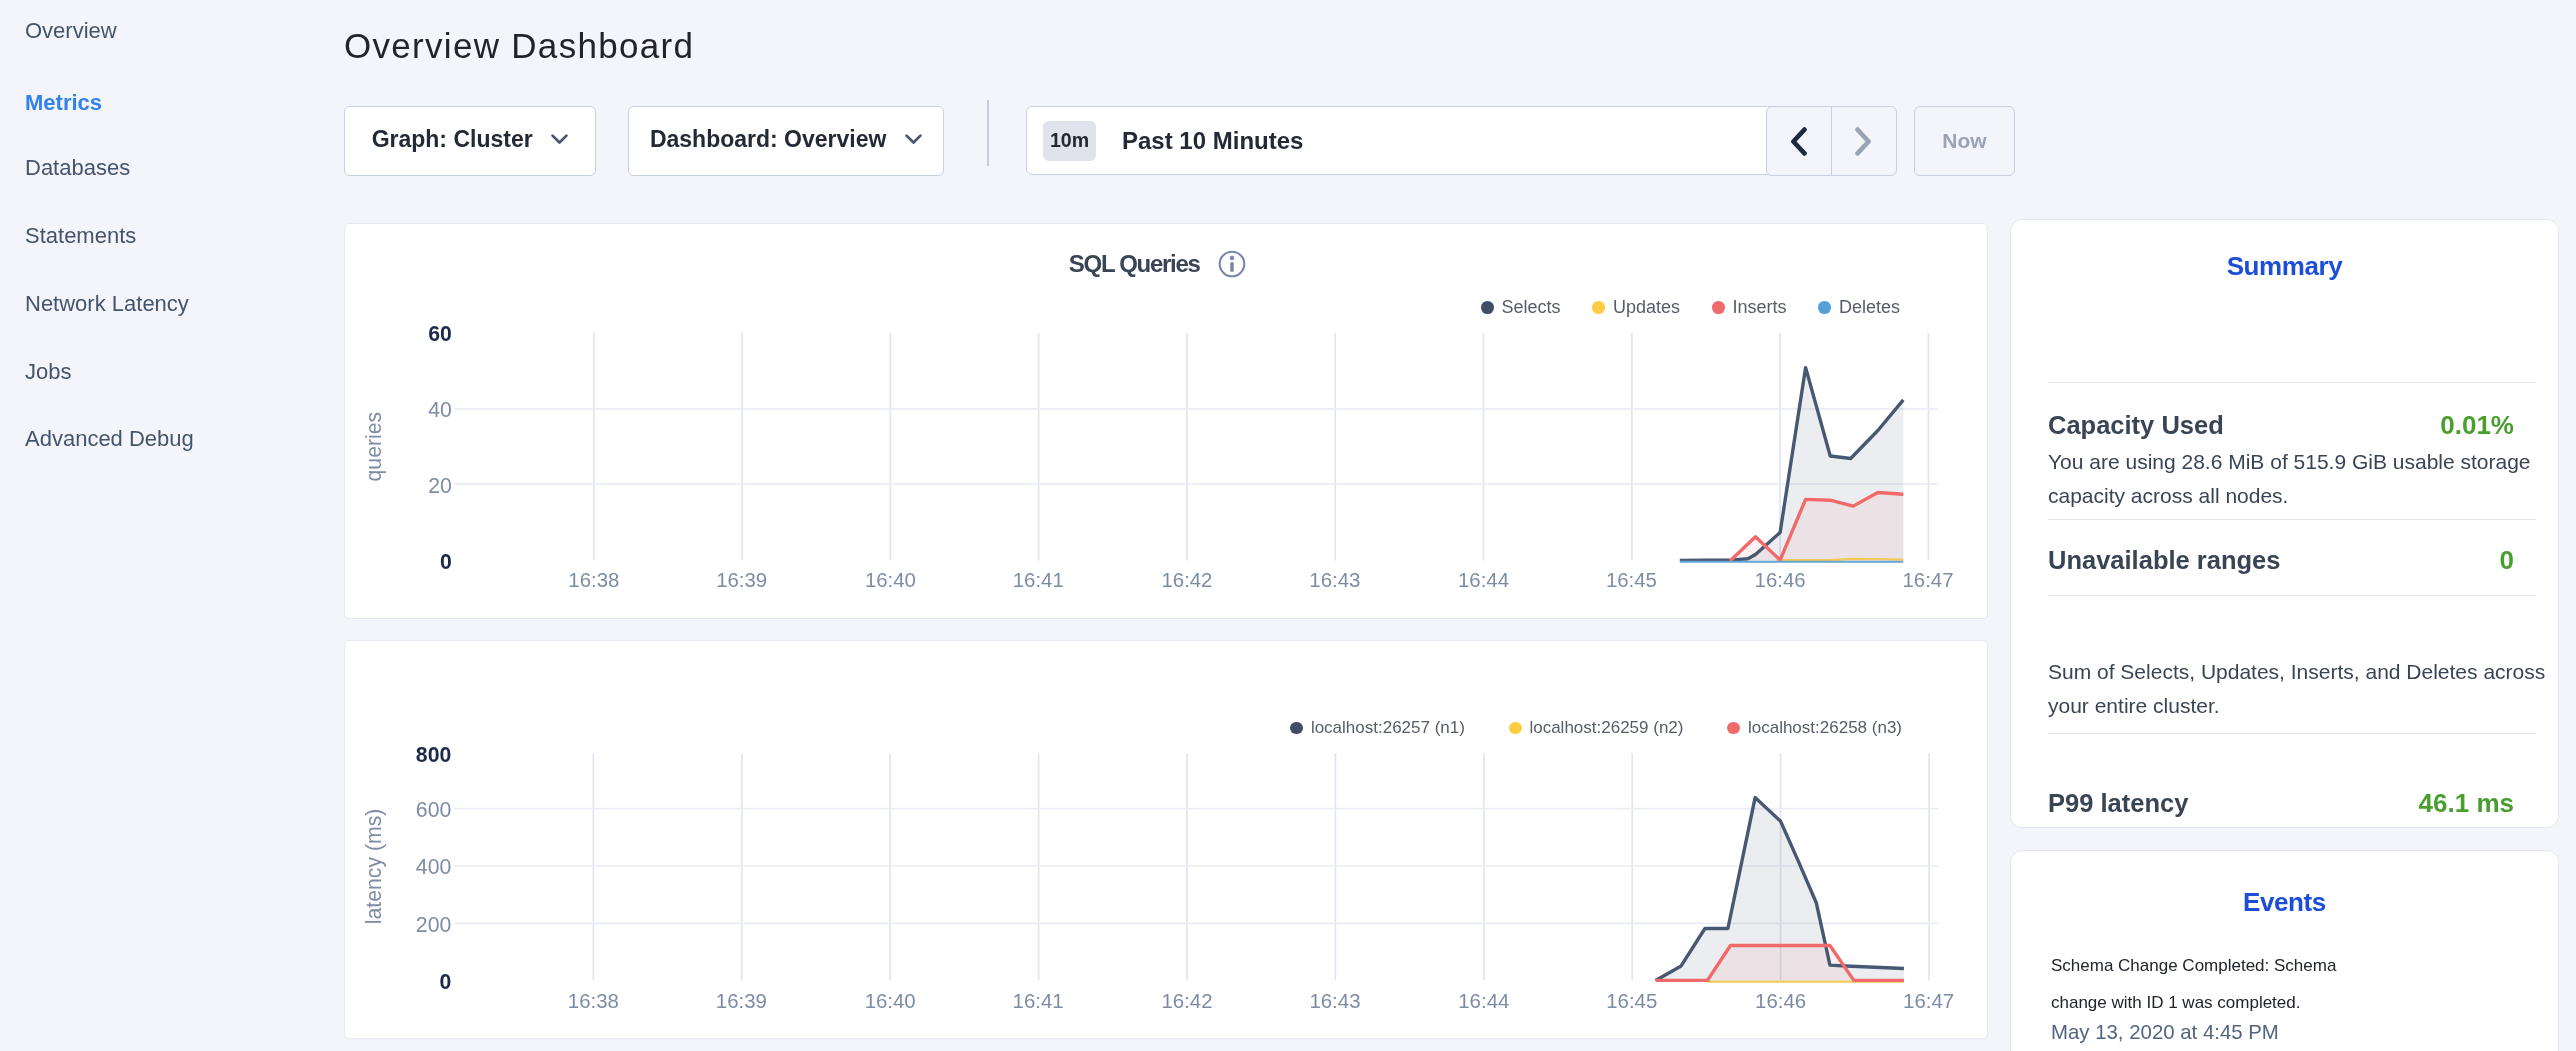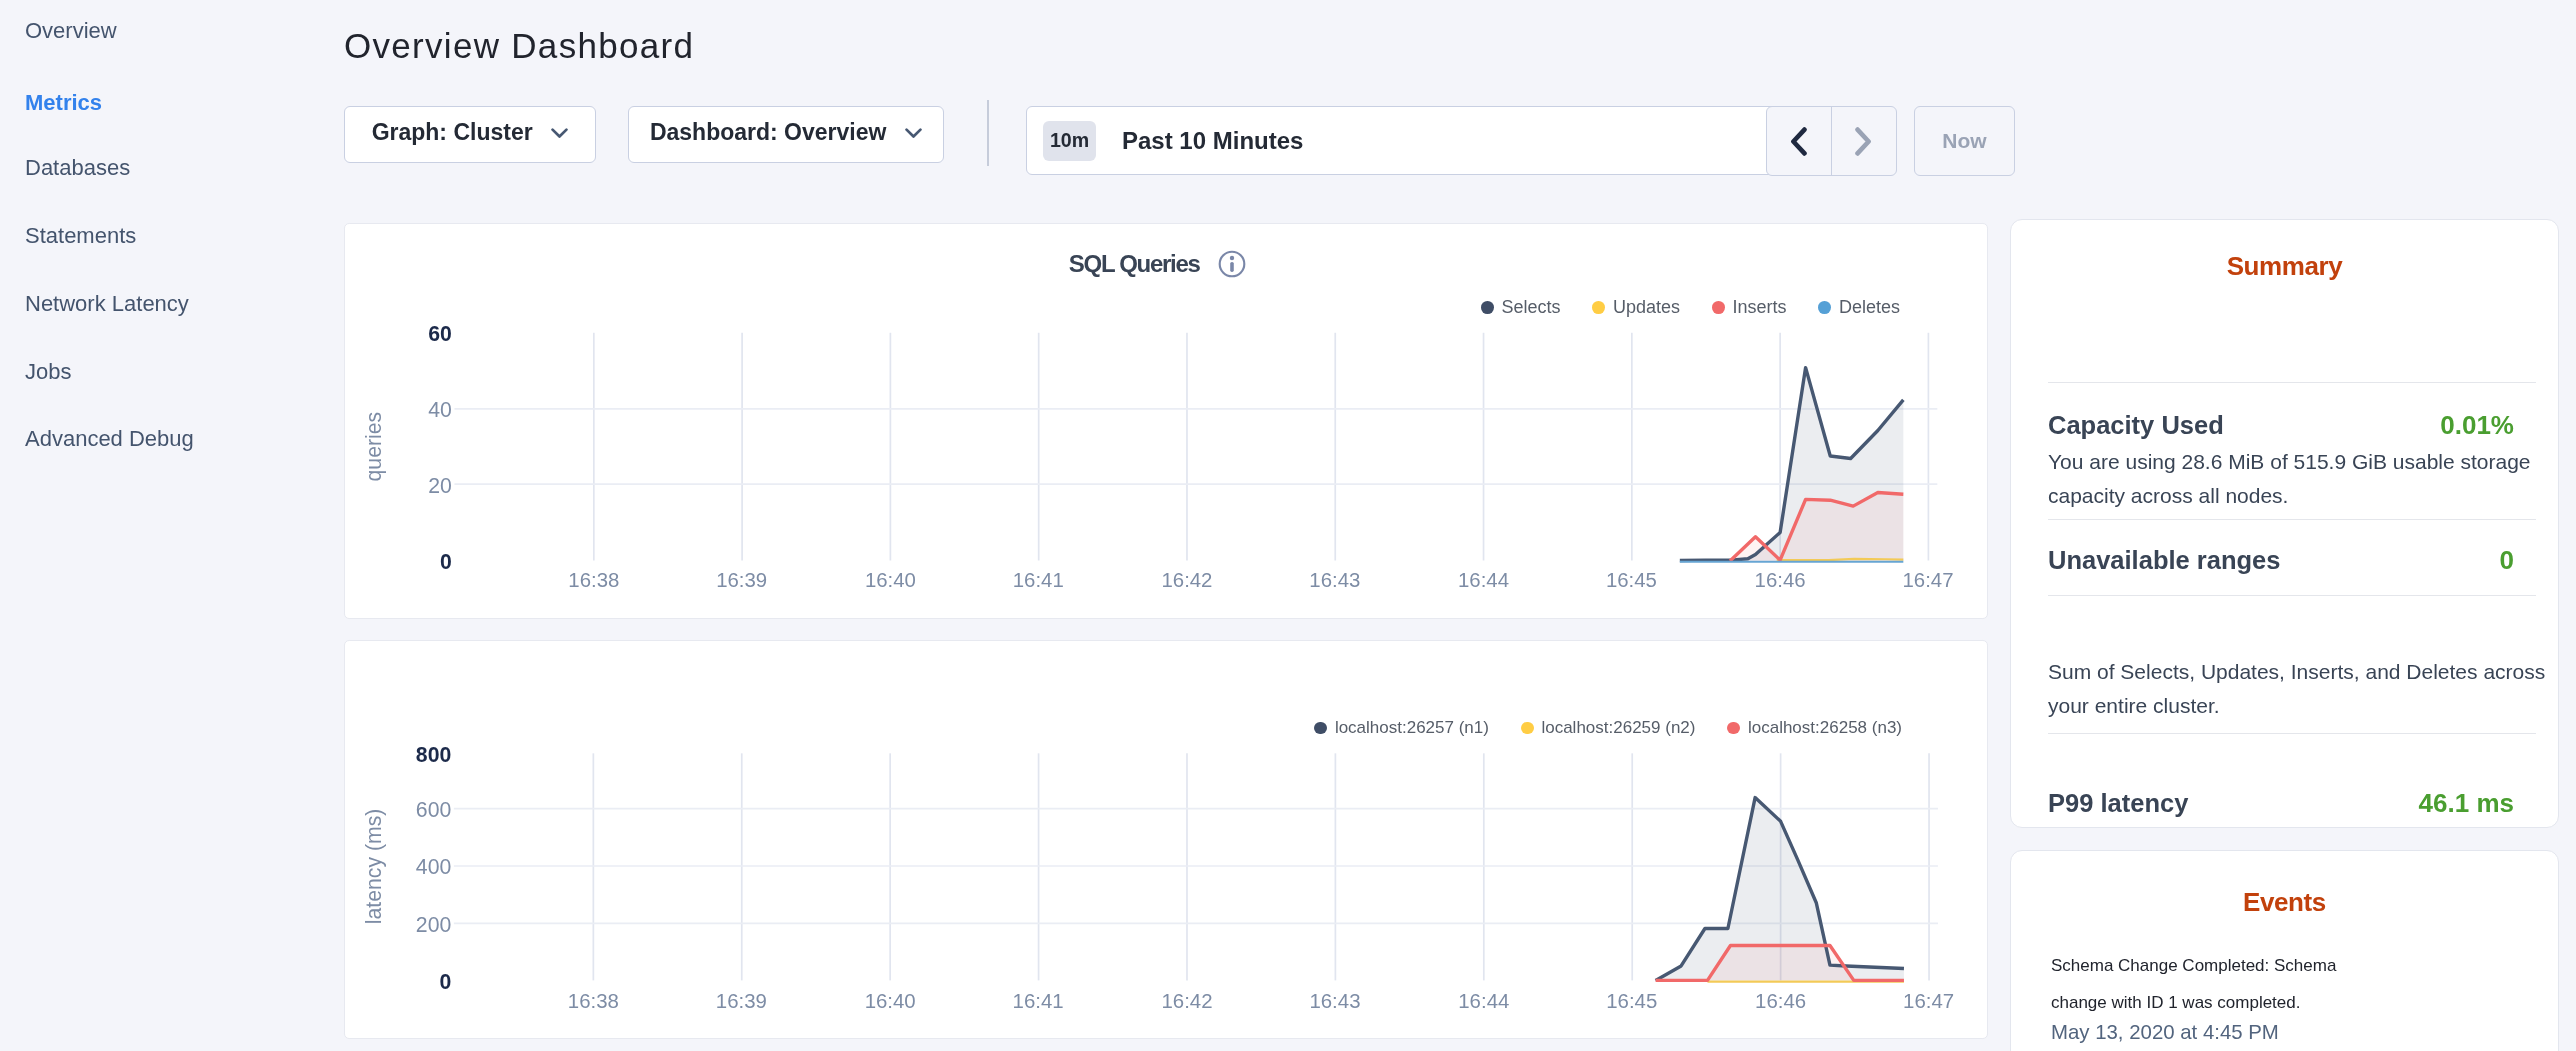--- a/index.html
+++ b/index.html
@@ -8,21 +8,21 @@
 .abs { position:absolute; }
 
 
 .nav { position:absolute; left:25px; transform:translateY(-50%); font-size:22px; color:#44546d; font-weight:500; }
 .nav.active { color:#3382ec; font-weight:bold; }
 
 
 #title { position:absolute; left:344px; top:25.5px; font-size:35px; color:#21242d; font-weight:500; letter-spacing:1.3px; }
 
 
-.btn { position:absolute; top:106px; height:57px; background:#fff; border:1.7px solid #c9d0e2; border-radius:6px; display:flex; align-items:center; justify-content:center; padding-bottom:3.4px; font-size:23px; font-weight:bold; color:#242a35; }
+.btn { position:absolute; top:106px; height:70px; background:#fff; border:1.7px solid #c9d0e2; border-radius:6px; display:flex; align-items:center; justify-content:center; padding-bottom:3.4px; font-size:23px; font-weight:bold; color:#242a35; }
 .chev { margin-left:18.7px; width:17px; height:10.2px; }
 #sep { position:absolute; left:987px; top:100px; width:1.7px; height:66px; background:#c6ccda; }
 #timebox { position:absolute; left:1026px; top:106px; width:797px; height:69px; background:#fff; border:1.7px solid #c9d0e2; border-radius:6px; display:flex; align-items:center; }
 #badge10m { margin-left:16px; width:53px; height:40px; background:#e0e3ec; border-radius:6px; display:flex; align-items:center; justify-content:center; font-size:19.6px; font-weight:bold; color:#242a35; }
 #timetext { margin-left:26px; font-size:24px; font-weight:bold; color:#242a35; }
 #timechev { position:absolute; right:25.5px; top:31px; }
 #arrows { position:absolute; left:1766px; top:106px; width:131px; height:70px; background:#f4f5fa; border:1.7px solid #c9d0e2; border-radius:6px; display:flex; }
 #arrows .cell { width:50%; display:flex; align-items:center; justify-content:center; }
 #arrows .cell:first-child { border-right:1.7px solid #c9d0e2; }
 #nowbtn { position:absolute; left:1914px; top:106px; width:101px; height:70px; background:#f4f5fa; border:1.7px solid #c9d0e2; border-radius:6px; display:flex; align-items:center; justify-content:center; font-size:21px; font-weight:bold; color:#9aa3b5; }
@@ -33,21 +33,21 @@
 #panel2 { top:640px; height:399px; }
 .ctitle { position:absolute; left:0; right:17px; display:flex; align-items:center; justify-content:center; font-size:24px; font-weight:bold; color:#394455; letter-spacing:-1.3px; }
 .ctitle svg { margin-left:18.7px; }
 .legend { position:absolute; display:flex; align-items:center; font-size:18px; color:#565d68; }
 .dot { width:12.8px; height:12.8px; border-radius:50%; margin-right:7.7px; flex:none; }
 .litem { display:flex; align-items:center; }
 
 
 #summary { position:absolute; left:2010px; top:219px; width:549px; height:609px; background:#fff; border:0.9px solid #e3e6ee; border-radius:12px; }
 #events { position:absolute; left:2010px; top:850px; width:549px; height:357px; background:#fff; border:0.9px solid #e3e6ee; border-radius:12px; }
-.ptitle { position:absolute; width:100%; text-align:center; font-size:26px; font-weight:bold; color:#c2410c; transform:translateY(-50%); letter-spacing:-0.4px; }
+.ptitle { position:absolute; width:100%; text-align:center; font-size:26px; font-weight:bold; color:#1d4ed8; transform:translateY(-50%); letter-spacing:-0.4px; }
 .srow { position:absolute; left:37px; right:44px; transform:translateY(-50%); display:flex; justify-content:space-between; align-items:baseline; }
 .shead { font-size:25.5px; font-weight:bold; color:#394455; letter-spacing:0px; }
 .sval { font-size:26px; font-weight:bold; color:#4a9e30; letter-spacing:0px; }
 .slink { font-size:24px; font-weight:bold; color:#3382ec; margin-right:auto; margin-left:18.7px; }
 .spara { position:absolute; left:37px; width:523px; font-size:21px; line-height:34px; color:#394455; transform:translateY(-50%); }
 .sdiv { position:absolute; left:37px; right:22px; height:1.3px; background:#e4e6eb; }
 </style>
 </head>
 <body>
 <div id="page">
@@ -145,21 +145,21 @@
       <path d="M1570,396 L1600,395.5 L1630,395.5 L1650,394 L1659,389 L1688,363 L1718,169 L1747,273 L1771,276 L1803,243 L1833,207 L1833,396 Z" fill="rgba(71,88,114,0.11)"></path>
       <path d="M1629,396.5 L1659,368 L1688,395.5 L1718,324 L1747,325 L1774,332 L1803,316 L1833,318 L1833,396.5 Z" fill="rgba(241,105,105,0.08)"></path>
       <path d="M1570,396 L1600,395.5 L1630,395.5 L1650,394 L1659,389 L1688,363 L1718,169 L1747,273 L1771,276 L1803,243 L1833,207" stroke="#475872" stroke-width="4" fill="none" stroke-linejoin="round"></path>
       <path d="M1684,395.5 L1745,395.5 L1775,394 L1812,394.5 L1833,395" stroke="#f3ca57" stroke-width="2.5" fill="none"></path>
       <path d="M1629,396.5 L1659,368 L1688,395.5 L1718,324 L1747,325 L1774,332 L1803,316 L1833,318" stroke="#f16969" stroke-width="4" fill="none" stroke-linejoin="round"></path>
       <path d="M1570,397.5 L1833,397.5" stroke="#66a5d3" stroke-width="2.5" fill="none"></path>
     </svg>
   </div>
 
   <div class="panel" id="panel2">
-    <div class="legend" style="top:77px; right:85px; gap:32px; font-size:17px;">
+    <div class="legend" style="top:77px; right:85px; gap:44px; font-size:17px;">
       <div class="litem"><span class="dot" style="background:#3f4d66;"></span>localhost:26257 (n1)</div>
       <div class="litem"><span class="dot" style="background:#ffcd44;"></span>localhost:26259 (n2)</div>
       <div class="litem"><span class="dot" style="background:#f16969;"></span>localhost:26258 (n3)</div>
     </div>
     <svg class="abs" style="left:0;top:0;" width="1644" height="399" viewBox="0 0 1933 469">
       <g stroke="#e1e5ef" stroke-width="2">
         <line x1="292" y1="132" x2="292" y2="399"></line>
           <line x1="466.5" y1="132" x2="466.5" y2="399"></line>
         <line x1="641" y1="132" x2="641" y2="399"></line>
           <line x1="815.5" y1="132" x2="815.5" y2="399"></line>

